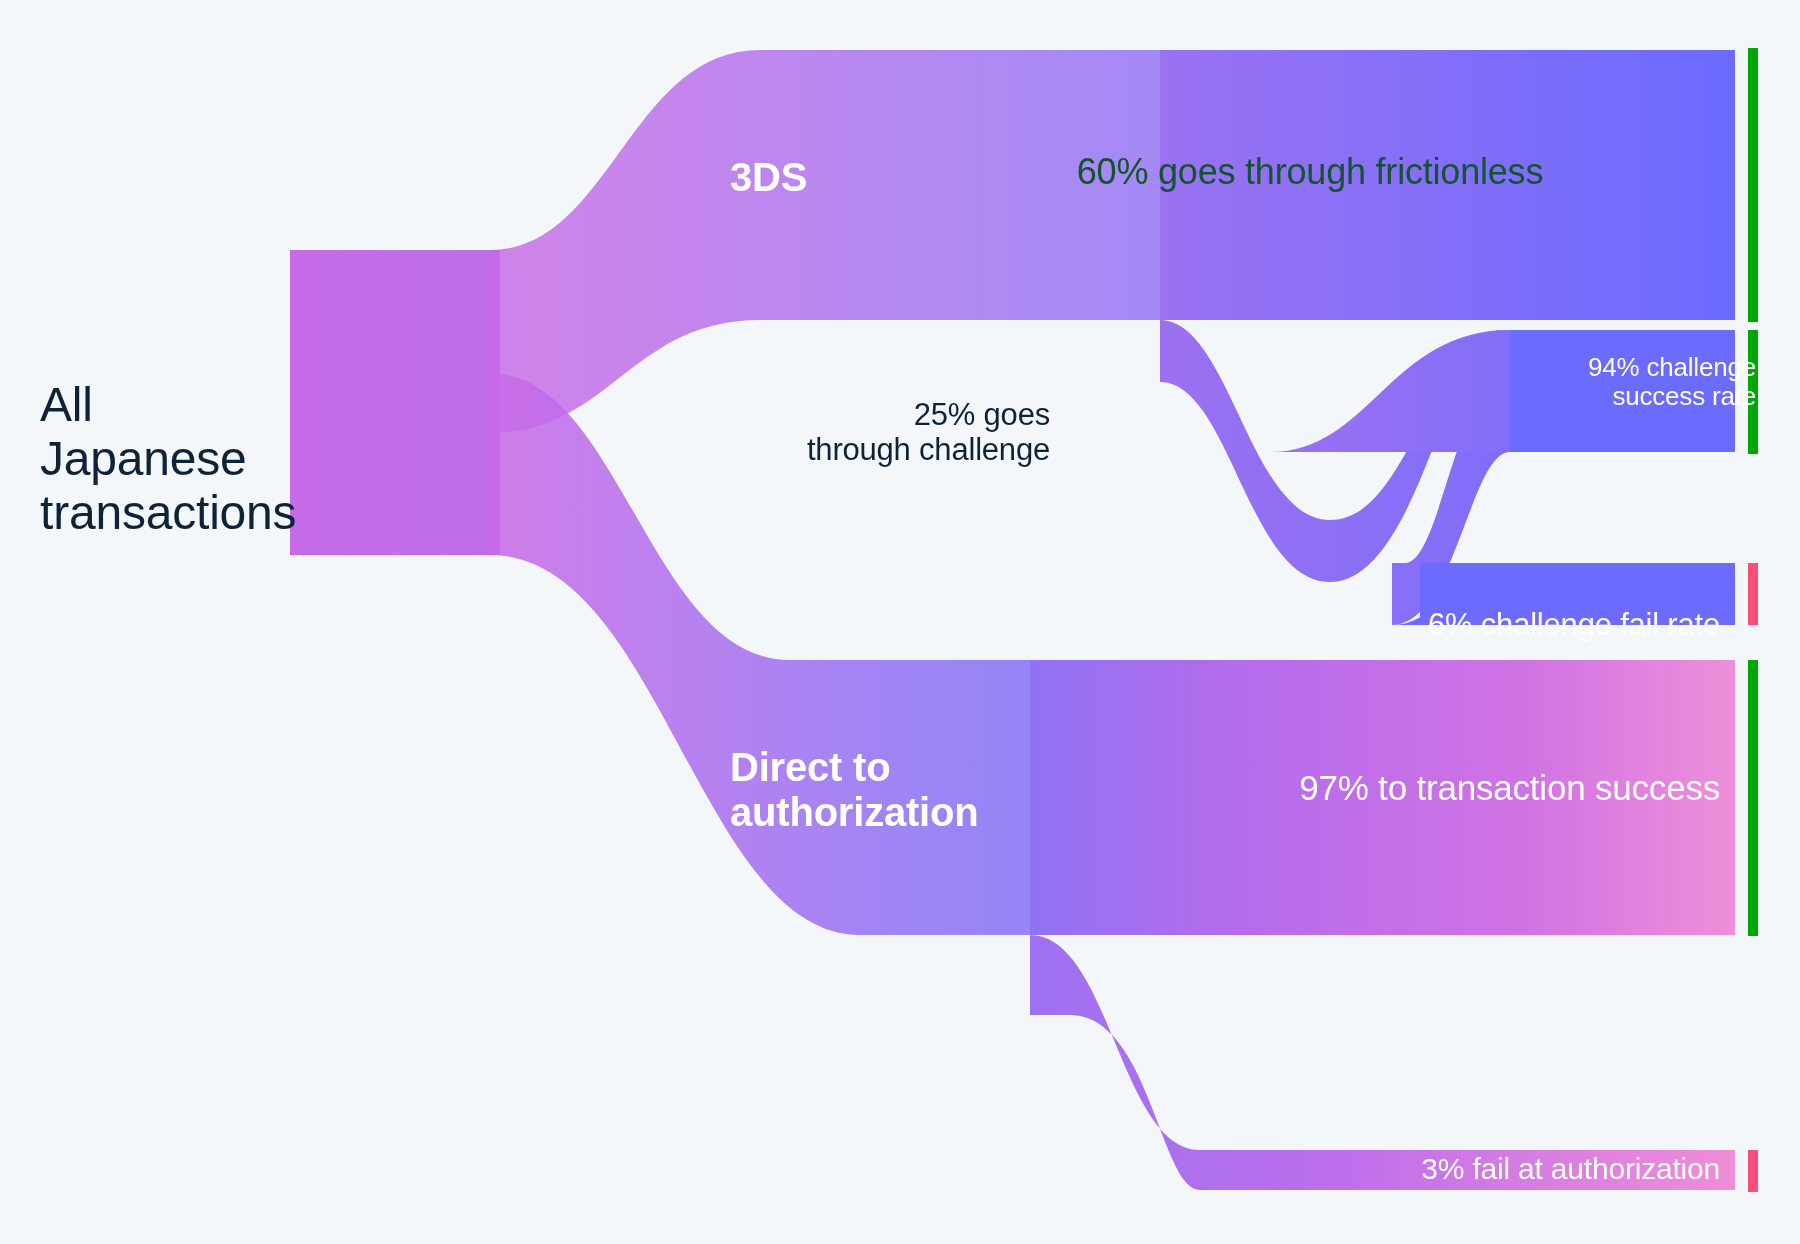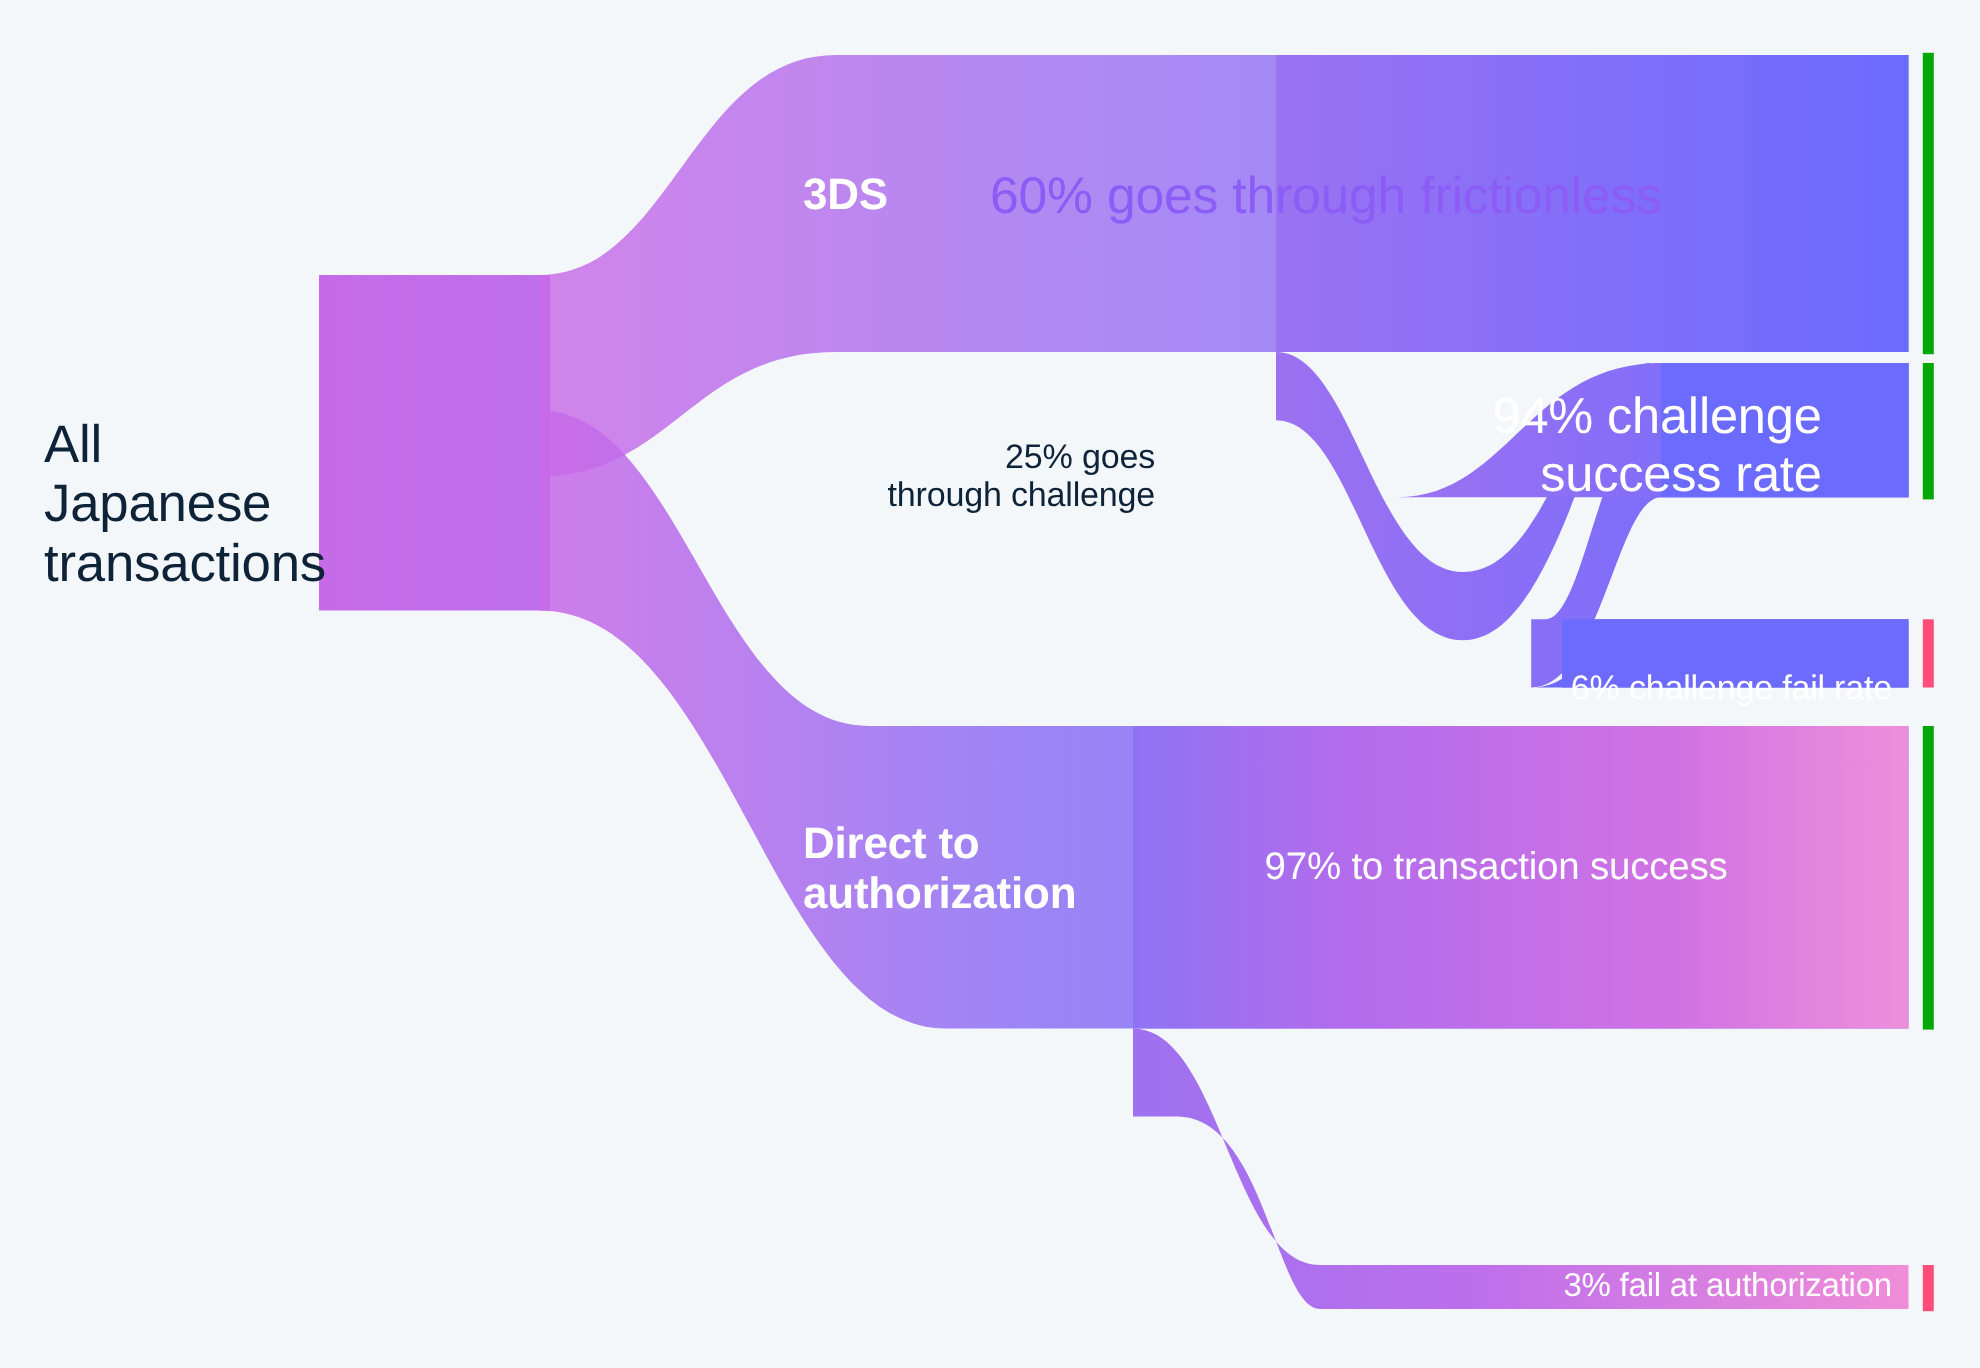--- a/index.html
+++ b/index.html
@@ -61,47 +61,47 @@
     top: 398px;
     width: 350px;
     font-size: 31px;
     color: #0E2338;
     text-align: right;
   }
   .lbl-frictionless {
     left: 900px;
     top: 152px;
     width: 820px;
-    font-size: 47px;
-    color: #8b5cf6;
-    text-align: left;
+    font-size: 36px;
+    color: #14532d;
+    text-align: center;
   }
   .lbl-cs {
-    left: 1136px;
+    left: 1236px;
     top: 353px;
     width: 520px;
-    font-size: 46px;
+    font-size: 26px;
     color: #FFFFFF;
     text-align: right;
   }
   .lbl-cf {
     left: 1150px;
     top: 608px;
     width: 570px;
     font-size: 31px;
     color: #FFFFFF;
     text-align: right;
   }
   .lbl-ts {
     left: 1000px;
     top: 768px;
     width: 720px;
     font-size: 35px;
     color: #FFFFFF;
-    text-align: center;
+    text-align: right;
   }
   .lbl-fa {
     left: 1000px;
     top: 1152px;
     width: 720px;
     font-size: 30px;
     color: #FFFFFF;
     text-align: right;
   }
 </style>

